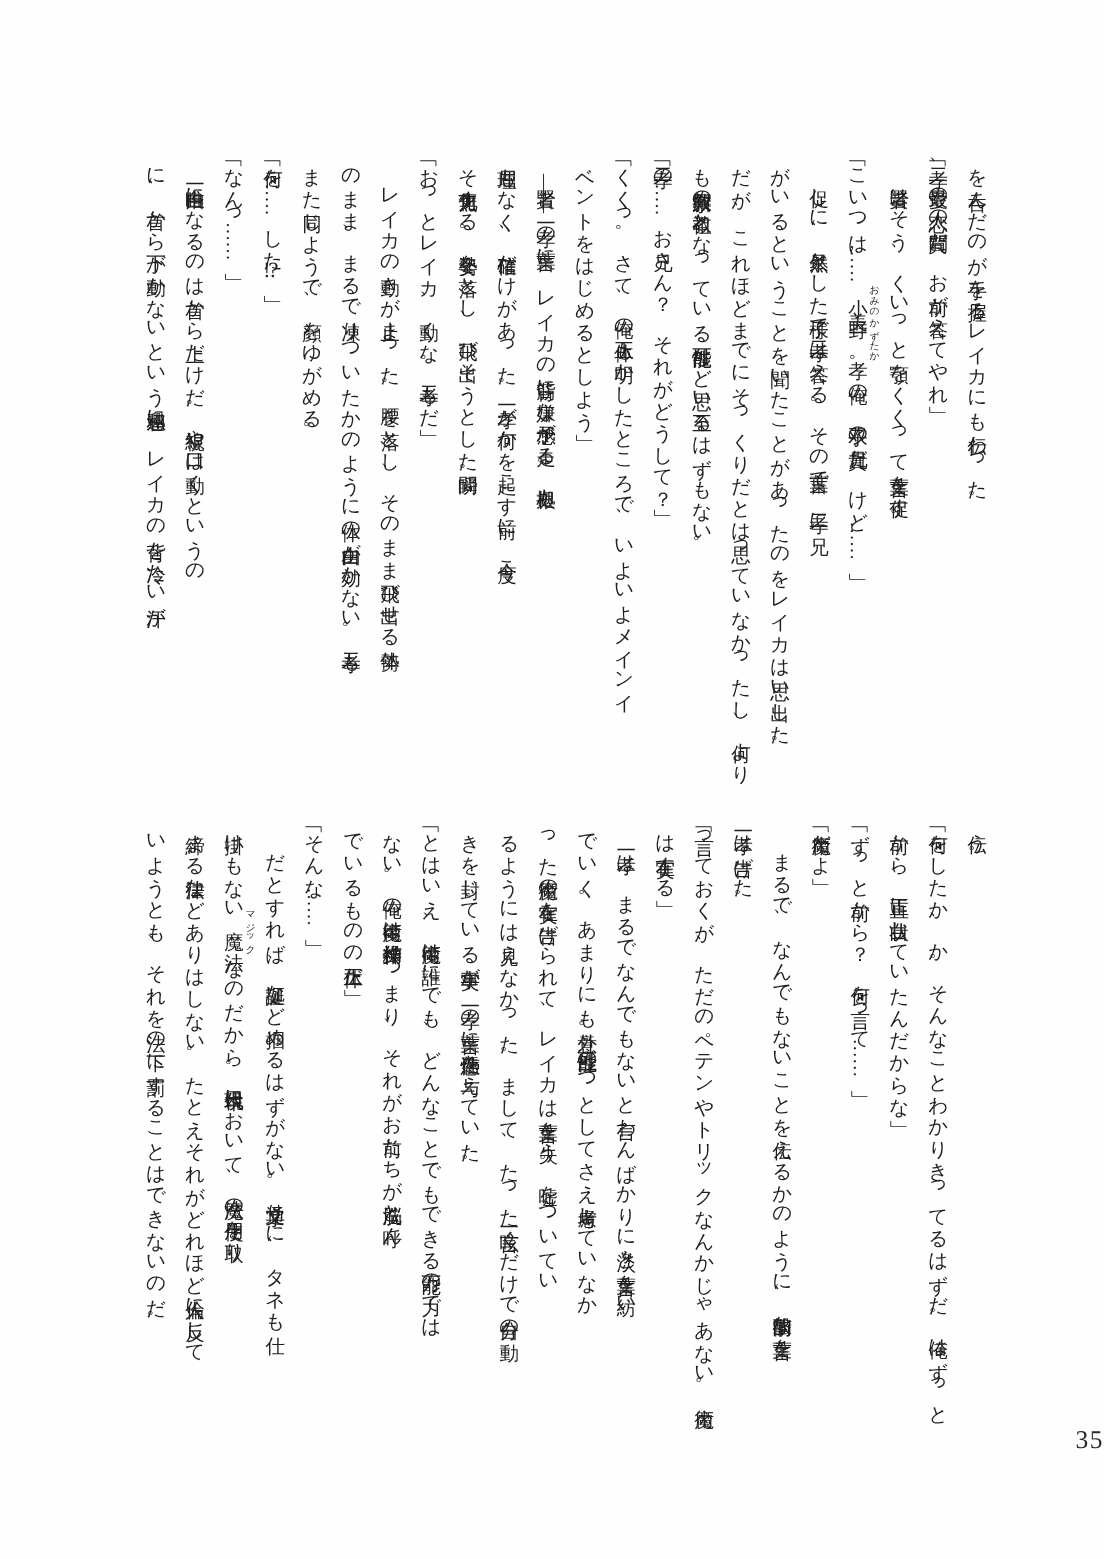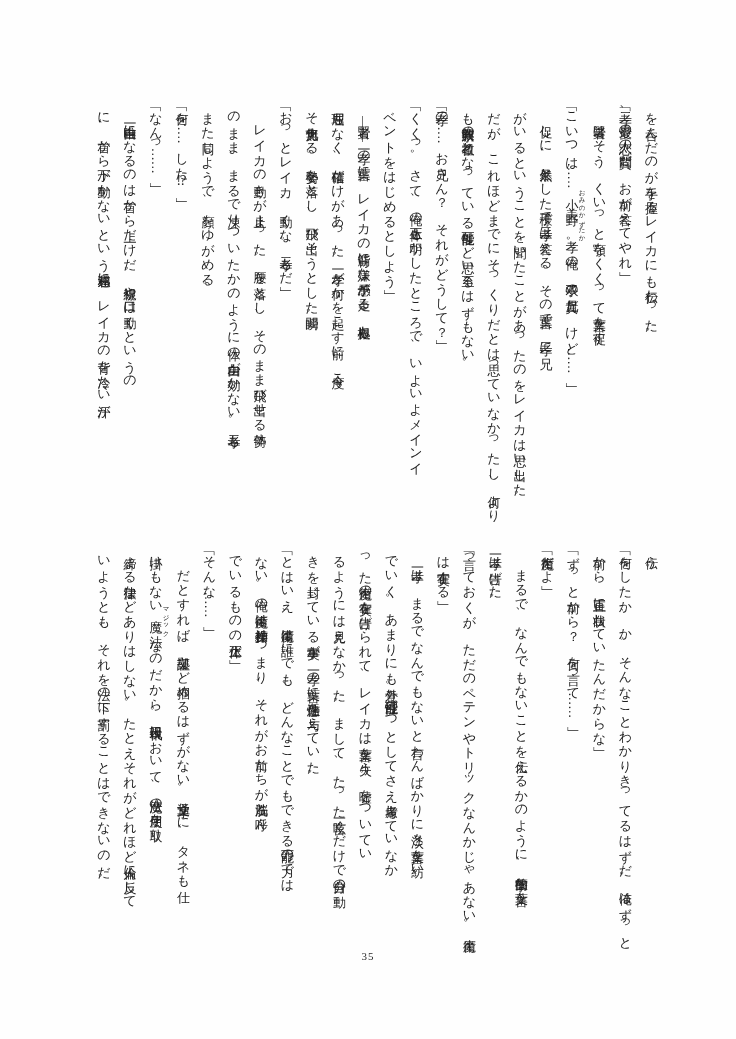--- a/index.html
+++ b/index.html
@@ -52,22 +52,22 @@
   rt {
     font-size: 6.5px;
     letter-spacing: 0;
     line-height: 1;
   }
   .page-number {
     position: absolute;
     top: 950px;
     left: 0;
     width: 736px;
-    text-align: center;
-    font-size: 11px;
+    text-align: right;
+    font-size: 17px;
     letter-spacing: 1px;
     color: #2a2a2a;
   }
 </style>
 </head>
 <body>
 
 <div class="page">
   <div class="text-block top" id="top-block">
       <p class="tline">を呑んだのが手を握るレイカにも伝わった。</p>

